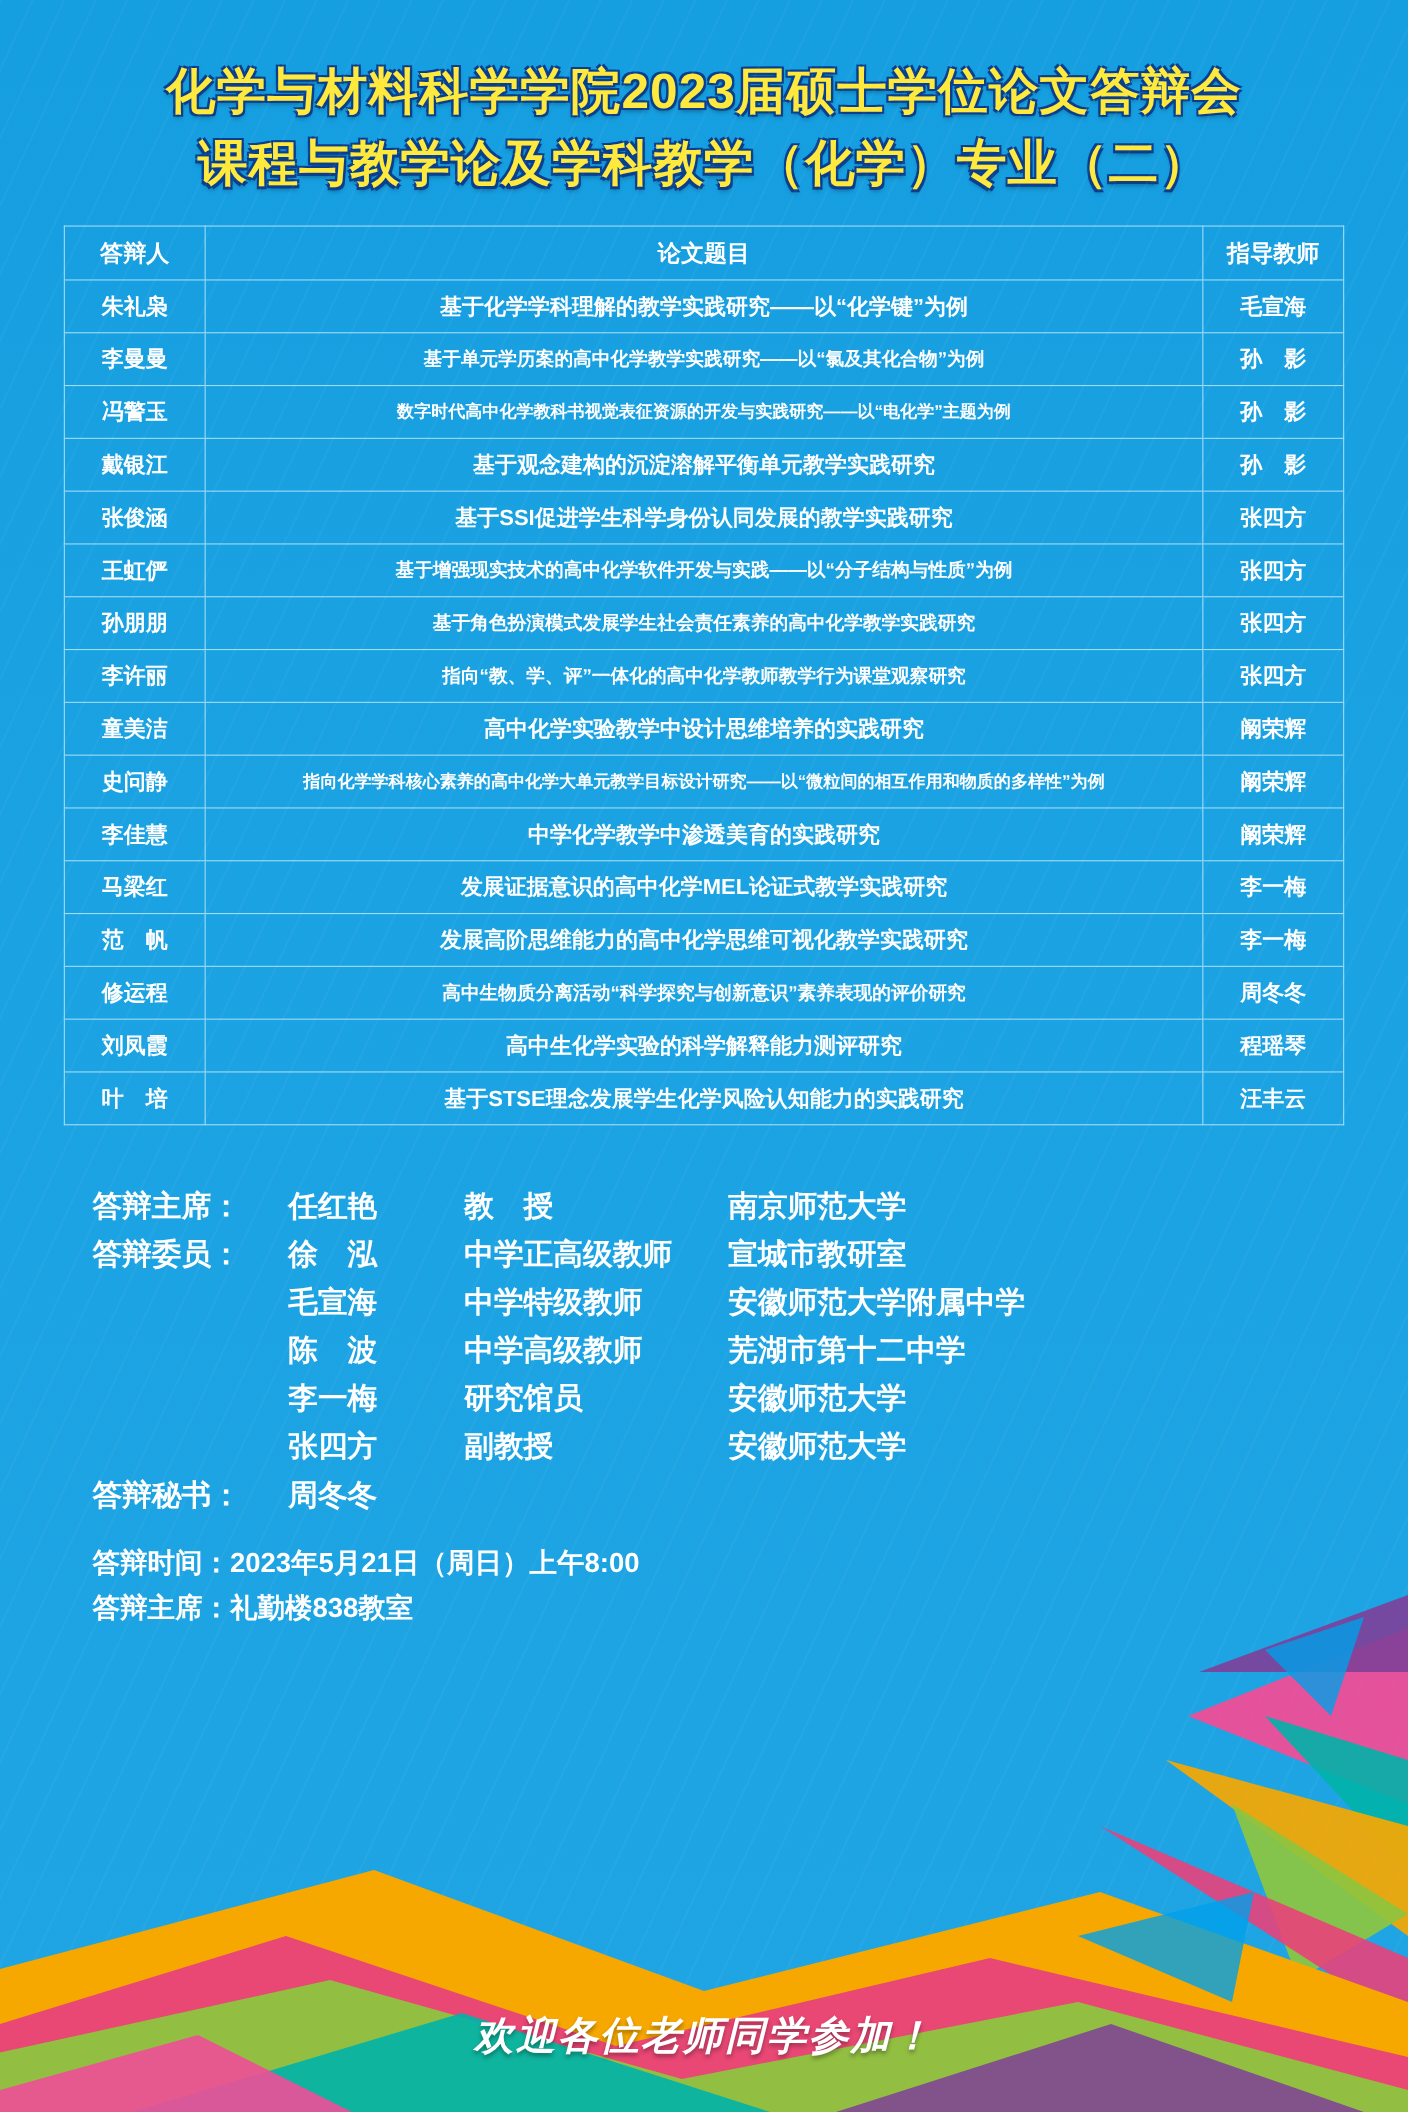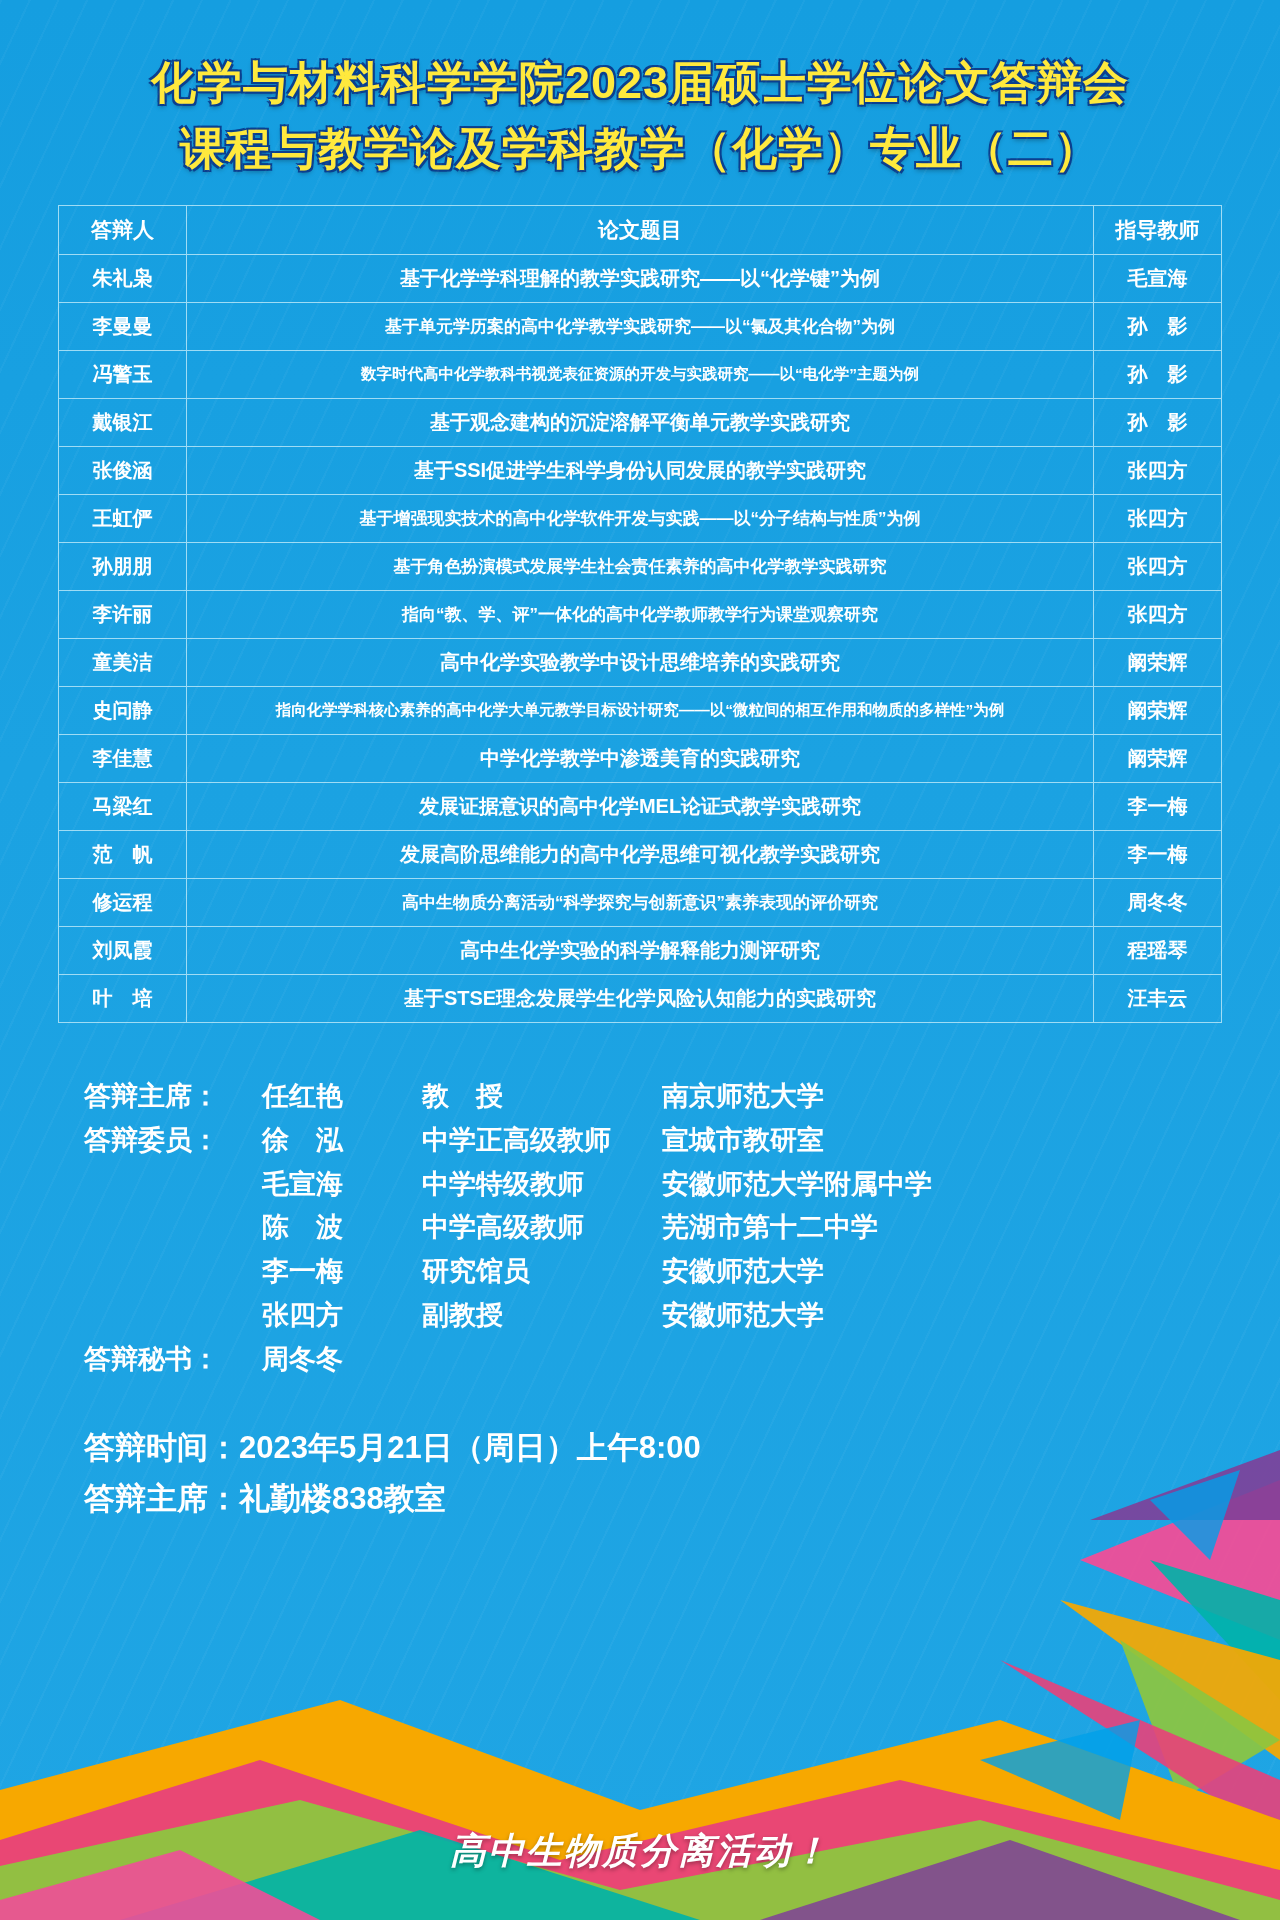--- a/index.html
+++ b/index.html
@@ -99,23 +99,23 @@
   }
   .people-row {
     display: flex;
     align-items: baseline;
   }
   .p-label { width: 178px; }
   .p-name  { width: 160px; }
   .p-rank  { width: 240px; }
   .p-org   { flex: 1; }
   .when-where {
-    margin: 42px 0 0 84px;
+    margin: 20px 0 0 84px;
     color: #ffffff;
-    font-size: 31px;
+    font-size: 25px;
     font-weight: bold;
     line-height: 1.62;
     position: relative;
     z-index: 3;
   }
   .welcome {
     position: absolute;
     left: 0;
     right: 0;
     bottom: 44px;
@@ -313,14 +313,14 @@
       <span class="p-rank"></span>
       <span class="p-org"></span>
     </div>
   </div>
 
   <div class="when-where">
     <div>答辩时间：2023年5月21日（周日）上午8:00</div>
     <div>答辩主席：礼勤楼838教室</div>
   </div>
 
-  <div class="welcome">高中生物质分离活动！</div>
+  <div class="welcome">欢迎各位老师同学参加！</div>
 </div>
 
 </body></html>

